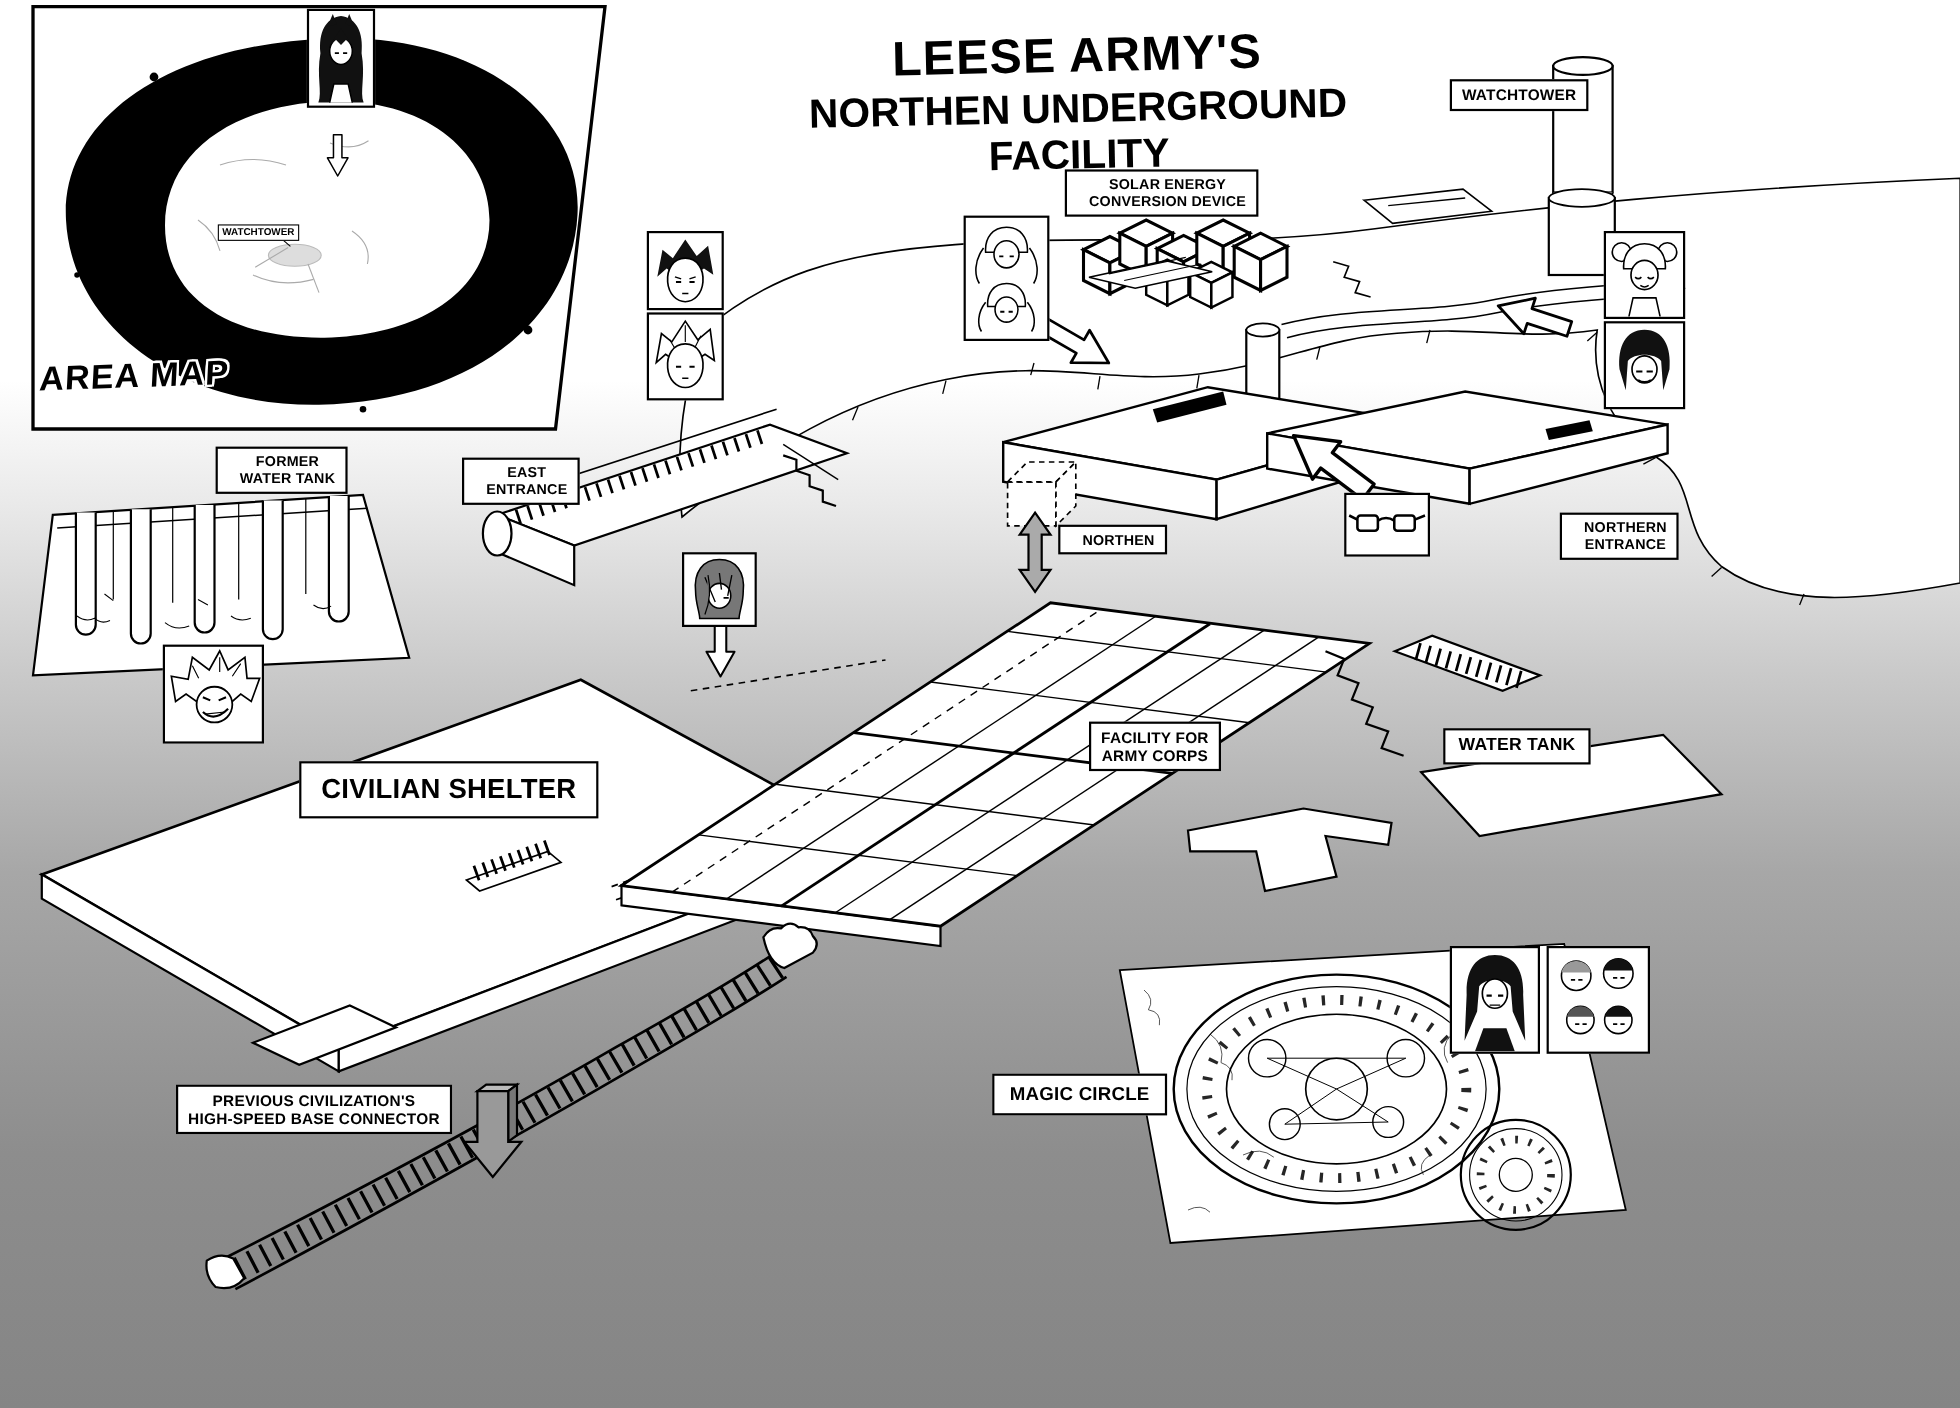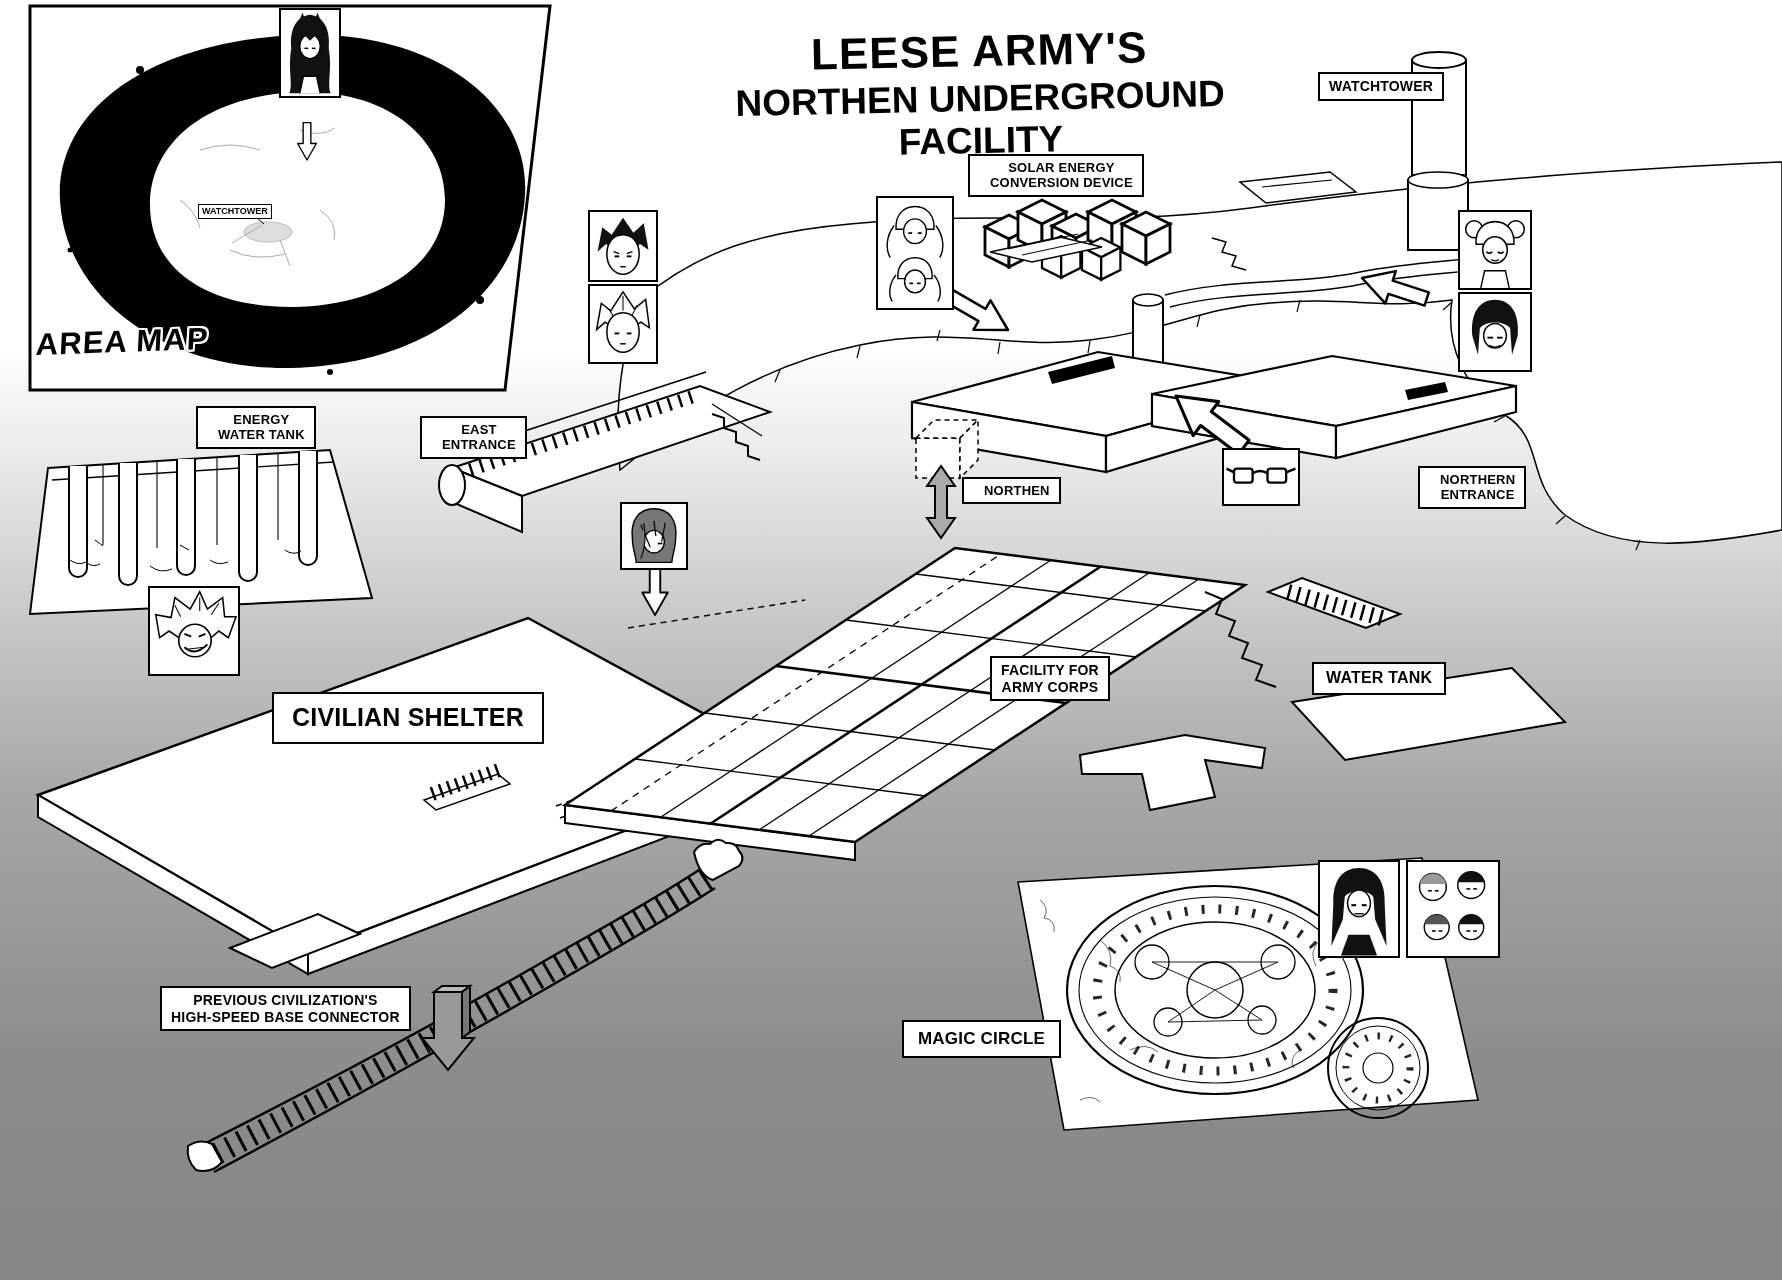--- a/index.html
+++ b/index.html
@@ -270,32 +270,32 @@
   <div class="l1">LEESE ARMY'S</div>
   <div class="l2">NORTHEN UNDERGROUND FACILITY</div>
 </div>
 
 <div class="areamap-label">AREA MAP</div>
 <div class="label xs" style="left:198px;top:204px;">WATCHTOWER</div>
 
 <div class="label" style="left:1318px;top:72px;">WATCHTOWER</div>
 <div class="label sm" style="left:968px;top:154px;">SOLAR ENERGY
 CONVERSION DEVICE</div>
-<div class="label sm" style="left:196px;top:406px;">ENERGY
+<div class="label sm" style="left:196px;top:406px;">FORMER
 WATER TANK</div>
 <div class="label sm" style="left:420px;top:416px;">EAST
 ENTRANCE</div>
 <div class="label sm" style="left:962px;top:477px;">NORTHEN</div>
 <div class="label sm" style="left:1418px;top:466px;">NORTHERN
 ENTRANCE</div>
 <div class="label" style="left:990px;top:656px;">FACILITY FOR
 ARMY CORPS</div>
 <div class="label md" style="left:1312px;top:662px;">WATER TANK</div>
 <div class="label lg" style="left:272px;top:692px;">CIVILIAN SHELTER</div>
-<div class="label mg" style="left:902px;top:1020px;">MAGIC CIRCLE</div>
+<div class="label mg" style="left:902px;top:976px;">MAGIC CIRCLE</div>
 <div class="label" style="left:116px;top:986px;margin-left:44px;">PREVIOUS CIVILIZATION'S
 HIGH-SPEED BASE CONNECTOR</div>
 
 <div class="portrait" style="left:279px;top:8px;width:62px;height:90px;">
   <svg viewBox="0 0 62 90">
     <path d="M31,4 C16,6 9,20 11,40 C7,62 13,78 9,88 L53,88 C49,78 55,62 51,40 C53,20 46,6 31,4 Z" fill="#111"></path>
     <polygon points="18,14 23,2 27,12" fill="#111"></polygon>
         <polygon points="44,14 39,2 35,12" fill="#111"></polygon>
     <ellipse cx="31" cy="38" rx="11" ry="13" fill="#fff" stroke="#000" stroke-width="1.5"></ellipse>
     <polygon points="20,32 31,16 42,32 36,27 31,32 26,27" fill="#111"></polygon>

